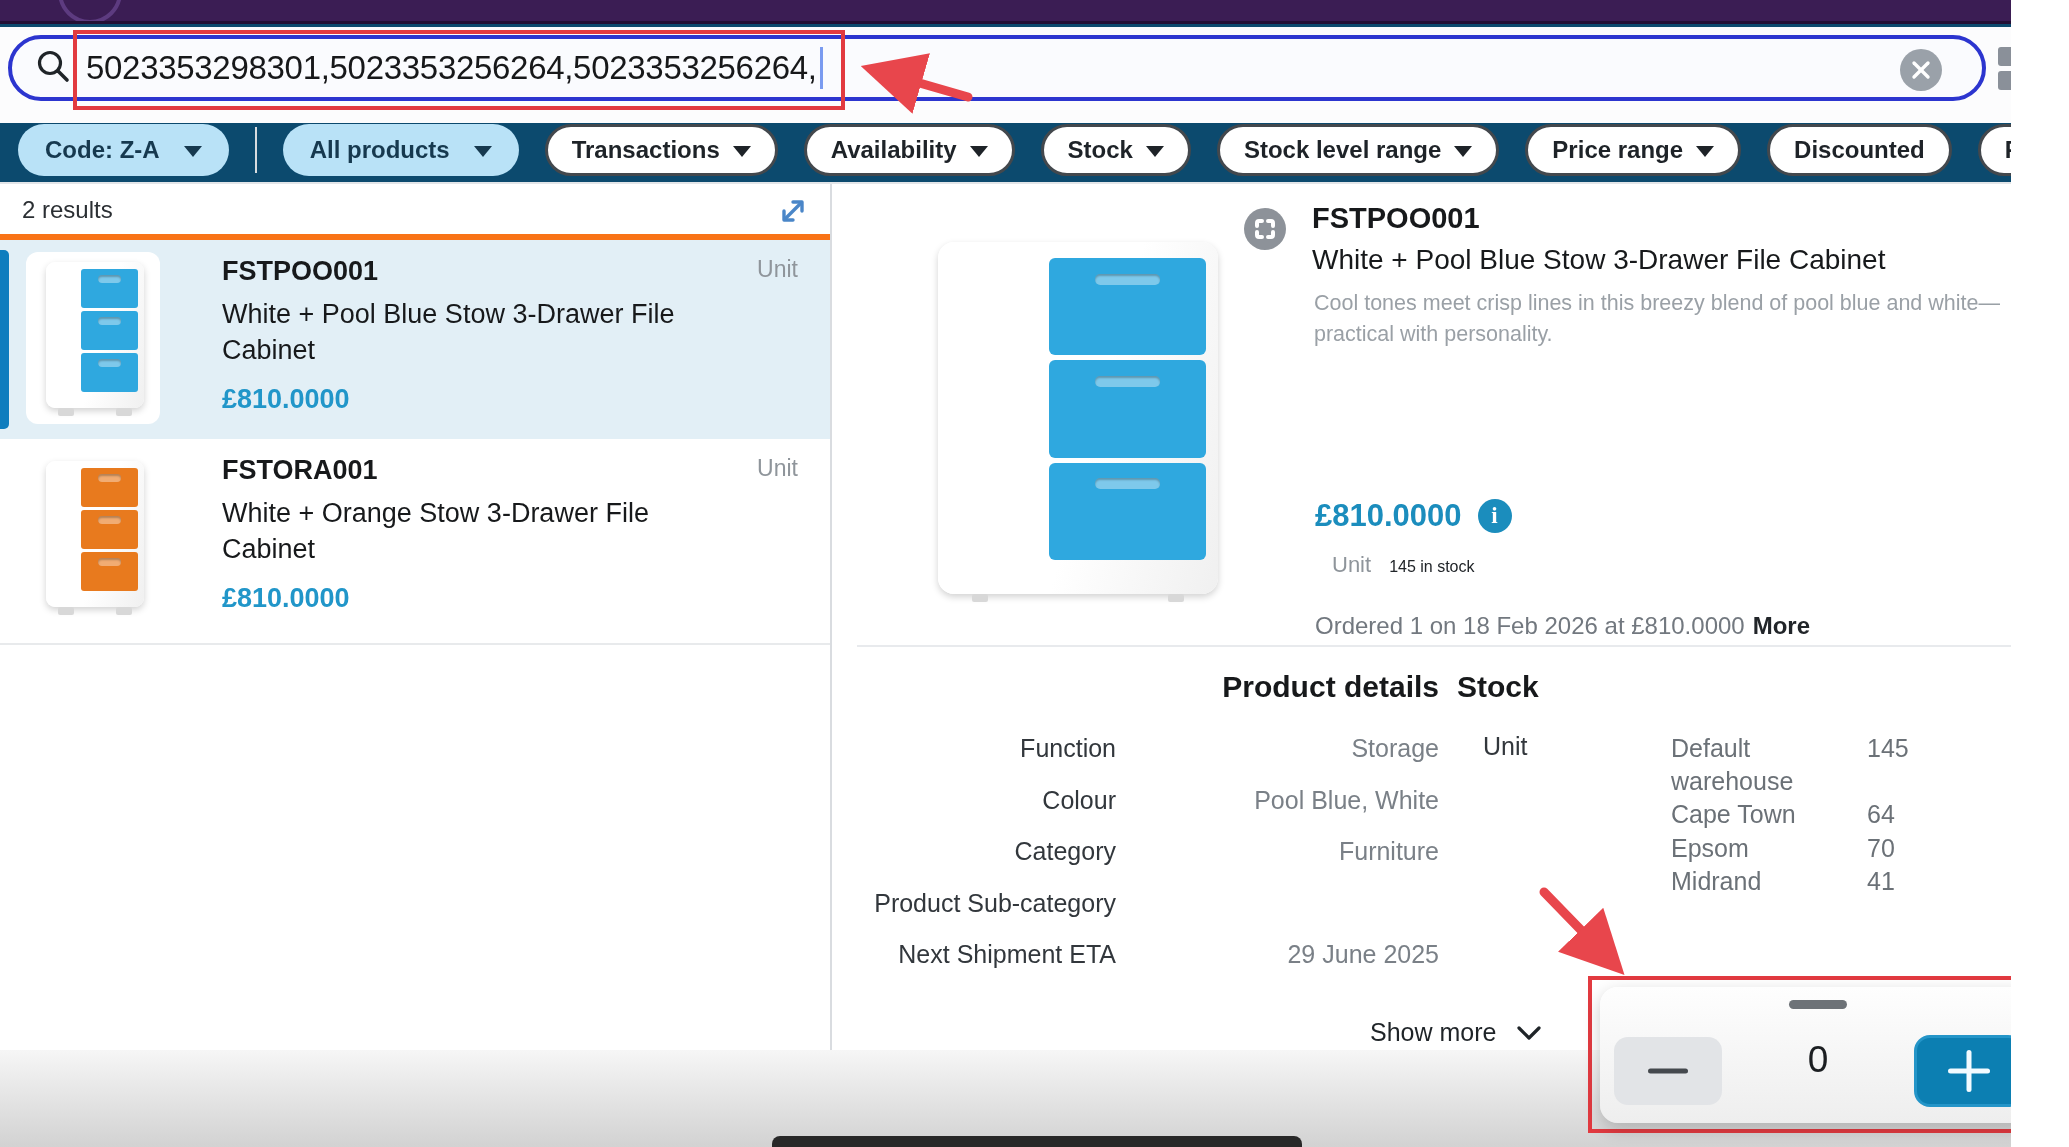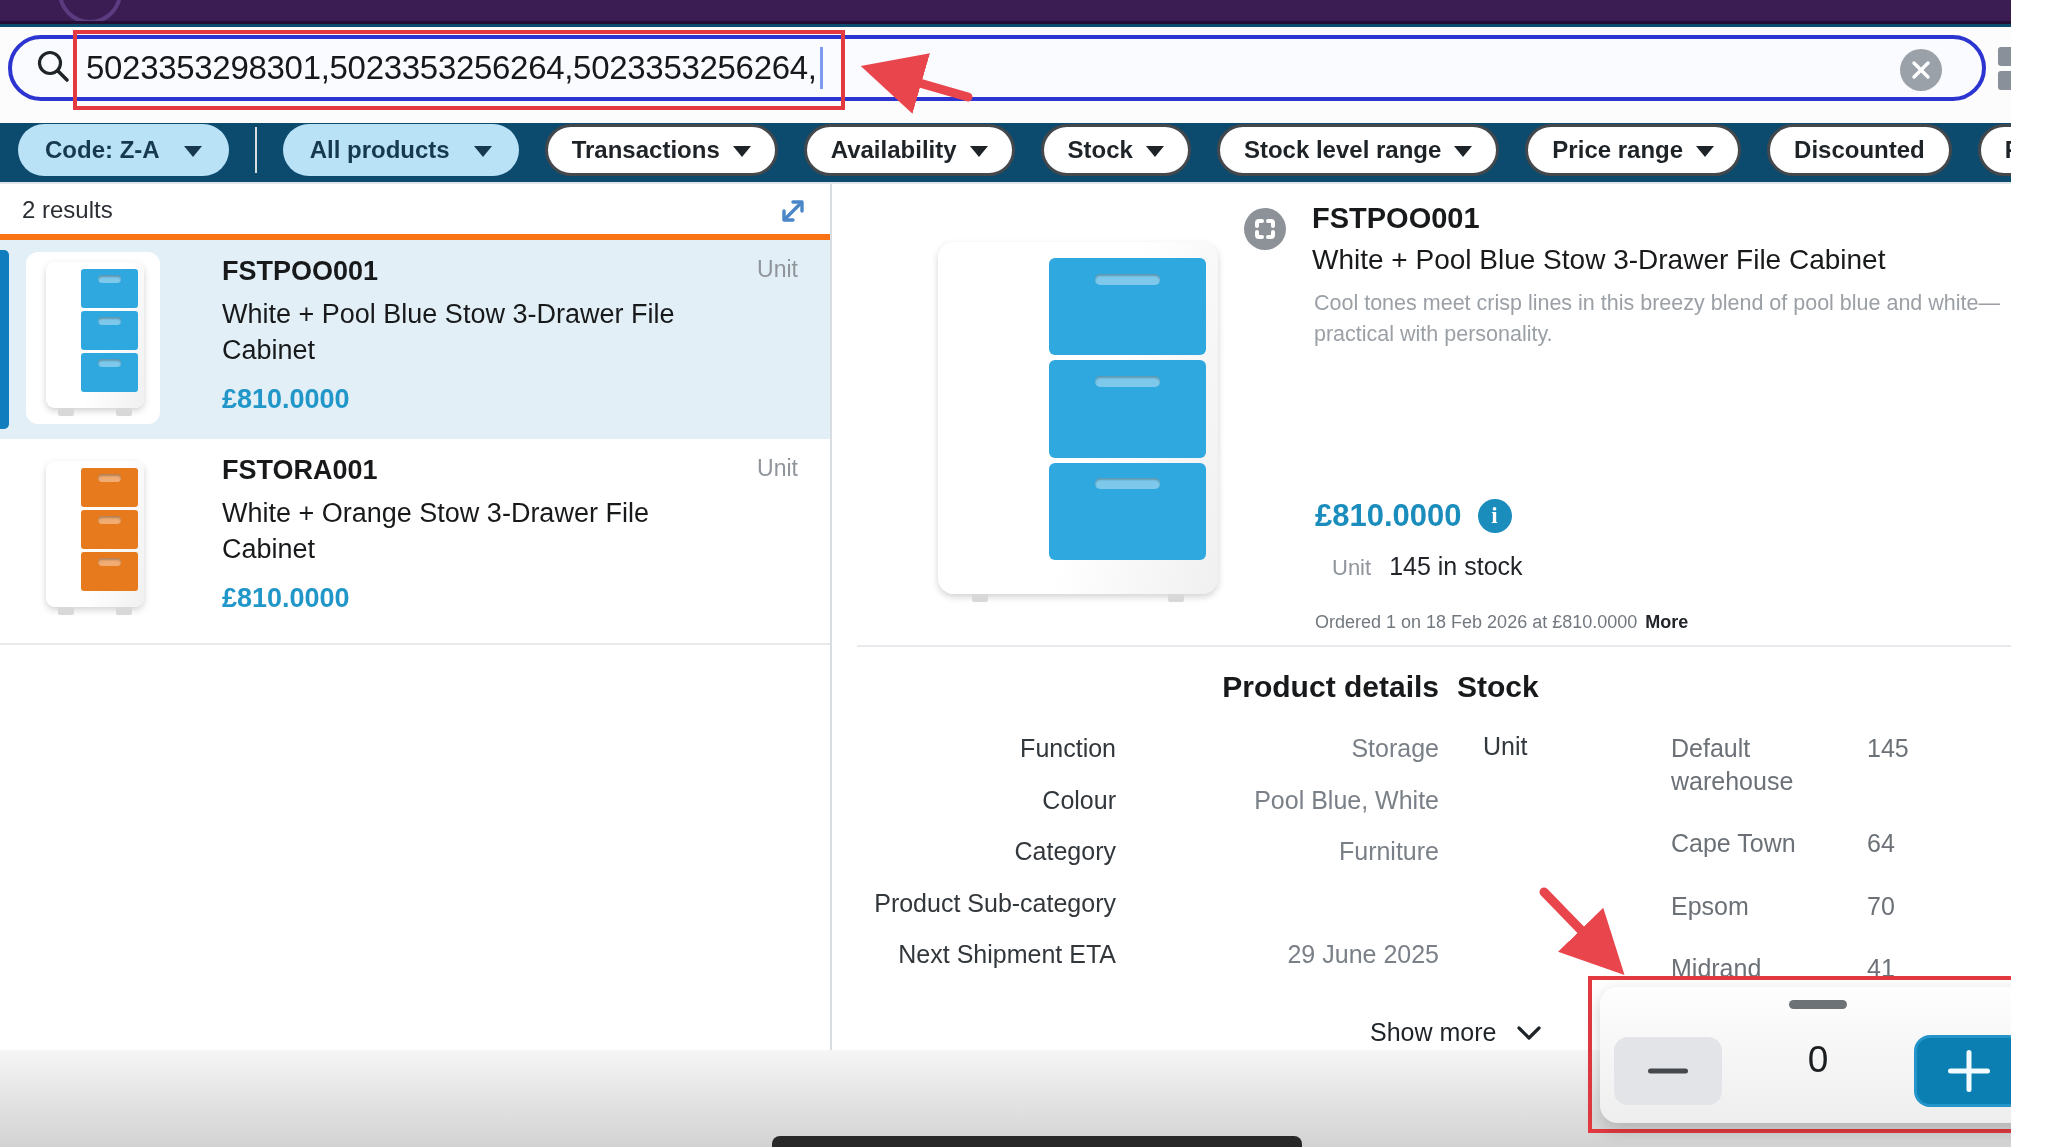--- a/index.html
+++ b/index.html
@@ -73,35 +73,35 @@
   .detail-image .cab-body { border-radius:16px; }
   .detail-image .cab-drawers { top:16px; right:12px; bottom:34px; width:56%; gap:5px; }
   .detail-image .drawer { border-radius:6px; }
   .detail-image .drawer::after { height:11px; }
 
   .detail-price-row { position:absolute; left:483px; top:314px; display:flex; align-items:center; gap:16px; }
   .detail-price { font-size:31px; font-weight:700; color:#1b8dbd; }
   .info-icon { width:34px; height:34px; border-radius:50%; background:#1b8dbd; color:#fff; font-size:23px; font-weight:700; display:flex; align-items:center; justify-content:center; font-family:"Liberation Serif", serif; }
   .detail-stockline { position:absolute; left:500px; top:368px; display:flex; align-items:baseline; gap:18px; }
   .detail-unit { font-size:22px; color:#8f959b; }
-  .detail-instock { font-size:25px; color:#212529; }
-  .detail-ordered { position:absolute; left:483px; top:428px; font-size:18px; color:#72787f; }
+  .detail-instock { font-size:16px; color:#212529; }
+  .detail-ordered { position:absolute; left:483px; top:428px; font-size:24px; color:#72787f; }
   .detail-ordered b { color:#212529; font-weight:700; margin-left:8px; }
   .detail-divider { position:absolute; left:25px; right:22px; top:461px; height:2px; background:#e8eaed; }
 
   .pd-section { position:absolute; left:32px; top:486px; width:575px;text-align:right; }
   .section-heading { font-size:30px; font-weight:700; color:#17191b; margin-bottom:28px; }
   .pd-grid { display:grid; grid-template-columns:252px 1fr; column-gap:44px; row-gap:19px; font-size:25px; line-height:1.3; }
   .pd-label { color:#32373c; }
   .pd-value { color:#7a8087; }
 
   .stock-section { position:absolute; left:625px; top:486px; width:560px; }
   .stock-body { display:flex; }
   .stock-unit { width:214px; padding-left:26px; font-size:25px; color:#32373c; }
-  .wh-grid { display:grid; grid-template-columns:196px 80px; row-gap:30px; font-size:25px; line-height:1.3; color:#6b7177; }
+  .wh-grid { display:grid; grid-template-columns:196px 80px; row-gap:1px; font-size:25px; line-height:1.3; color:#6b7177; }
 
   .show-more { position:absolute; left:538px; top:834px; display:flex; align-items:center; gap:20px; font-size:25px; color:#1f2428; }
 
   
   .page-footer { position:absolute; left:0; top:1050px; width:2069px; height:97px; background:linear-gradient(#f6f6f6,#d2d2d2); }
   .dock { position:absolute; left:772px; bottom:0; width:530px; height:11px; background:#282828; border-radius:8px 8px 0 0; z-index:15; }
 
   
   .stepper-annotation { position:absolute; left:1588px; top:976px; width:458px; height:157px; border:4px solid #e23a40; z-index:20; }
   .stepper-card { position:absolute; left:1600px; top:987px; width:436px; height:136px; background:linear-gradient(#fefefe,#eeeeee); border-radius:18px; box-shadow:0 6px 18px rgba(0,0,0,0.20); z-index:21; }

